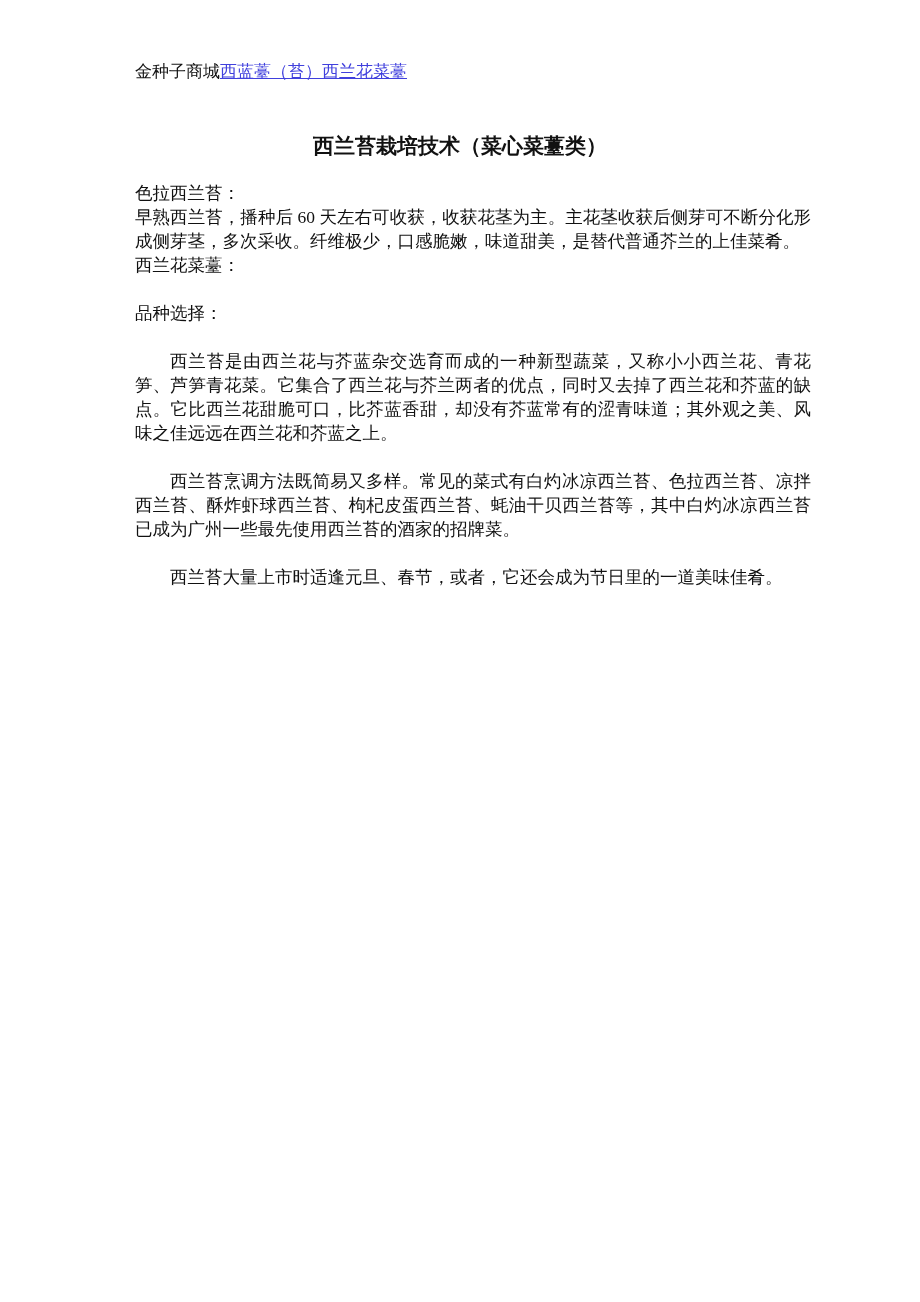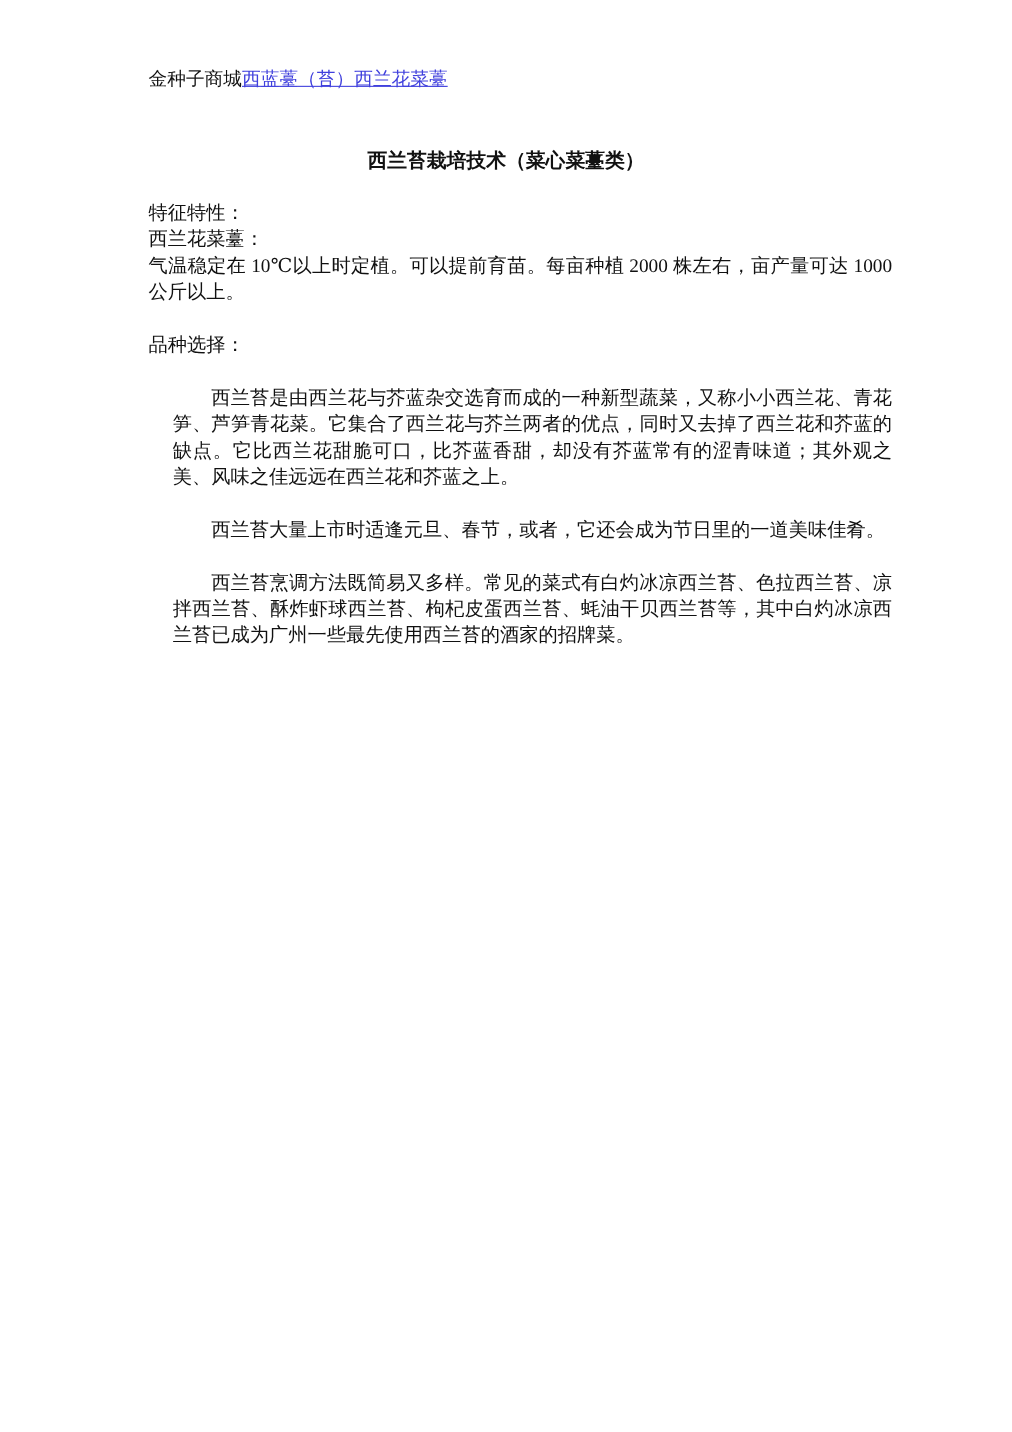--- a/index.html
+++ b/index.html
@@ -28,21 +28,21 @@
   .doclink {
     text-decoration: underline;
     cursor: pointer;
   }
   .doc-title {
     position: absolute;
     top: 131px;
     left: 122px;
     width: 676px;
     text-align: center;
-    font-size: 18px;
+    font-size: 21px;
     font-weight: bold;
     line-height: 30px;
   }
   .body-text {
     position: absolute;
     top: 181px;
     left: 135px;
     width: 676px;
     font-size: 17.5px;
     line-height: 24px;
@@ -50,21 +50,20 @@
   }
   .body-text p {
     margin: 0;
     padding: 0;
   }
   .body-text p.gap {
     margin-top: 24px;
   }
   .body-text p.indent {
     text-indent: 35px;
-    margin-left: 22px;
   }
   .footer {
     position: absolute;
     top: 1183px;
     left: 135px;
     width: 676px;
     font-size: 17px;
     line-height: 22px;
     display: flex;
     justify-content: space-between;
@@ -80,27 +79,27 @@
 
 <div class="page" style="color: rgb(17, 17, 17); background: rgb(255, 255, 255);">
 
   <div class="header">
     <span>金种子商城</span><a class="doclink" style="color: rgb(64, 64, 221);">西蓝薹（苔）西兰花菜薹</a>
   </div>
 
   <div class="doc-title">西兰苔栽培技术（菜心菜薹类）</div>
 
   <div class="body-text">
-      <p class="">特征特性：</p>
+      <p class="">色拉西兰苔：</p>
+      <p class="">早熟西兰苔，播种后 60 天左右可收获，收获花茎为主。主花茎收获后侧芽可不断分化形成侧芽茎，多次采收。纤维极少，口感脆嫩，味道甜美，是替代普通芥兰的上佳菜肴。</p>
       <p class="">西兰花菜薹：</p>
-      <p class="">气温稳定在 10℃以上时定植。可以提前育苗。每亩种植 2000 株左右，亩产量可达 1000 公斤以上。</p>
       <p class="gap">品种选择：</p>
       <p class="gap indent">西兰苔是由西兰花与芥蓝杂交选育而成的一种新型蔬菜，又称小小西兰花、青花笋、芦笋青花菜。它集合了西兰花与芥兰两者的优点，同时又去掉了西兰花和芥蓝的缺点。它比西兰花甜脆可口，比芥蓝香甜，却没有芥蓝常有的涩青味道；其外观之美、风味之佳远远在西兰花和芥蓝之上。</p>
+      <p class="gap indent">西兰苔烹调方法既简易又多样。常见的菜式有白灼冰凉西兰苔、色拉西兰苔、凉拌西兰苔、酥炸虾球西兰苔、枸杞皮蛋西兰苔、蚝油干贝西兰苔等，其中白灼冰凉西兰苔已成为广州一些最先使用西兰苔的酒家的招牌菜。</p>
       <p class="gap indent">西兰苔大量上市时适逢元旦、春节，或者，它还会成为节日里的一道美味佳肴。</p>
-      <p class="gap indent">西兰苔烹调方法既简易又多样。常见的菜式有白灼冰凉西兰苔、色拉西兰苔、凉拌西兰苔、酥炸虾球西兰苔、枸杞皮蛋西兰苔、蚝油干贝西兰苔等，其中白灼冰凉西兰苔已成为广州一些最先使用西兰苔的酒家的招牌菜。</p>
     </div>
 
   <div class="footer">
     <a class="doclink" style="color: rgb(64, 64, 221);">西蓝薹（苔）西兰花菜薹</a>
     <span class="pagenum">1</span>
   </div>
 
 </div>
 
 </body></html>

